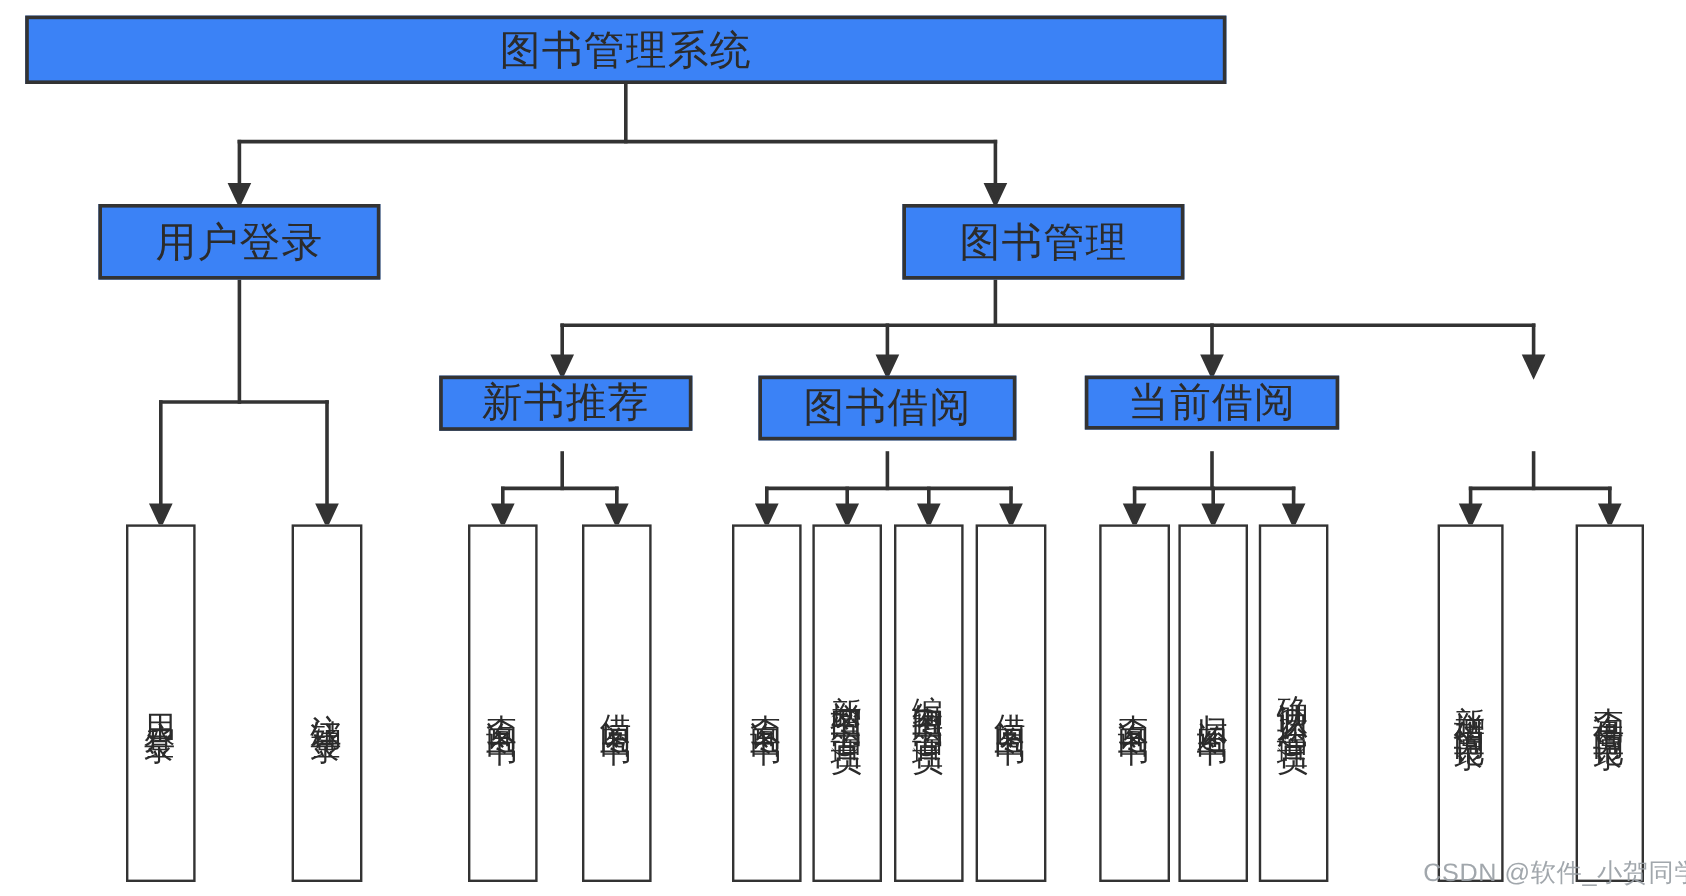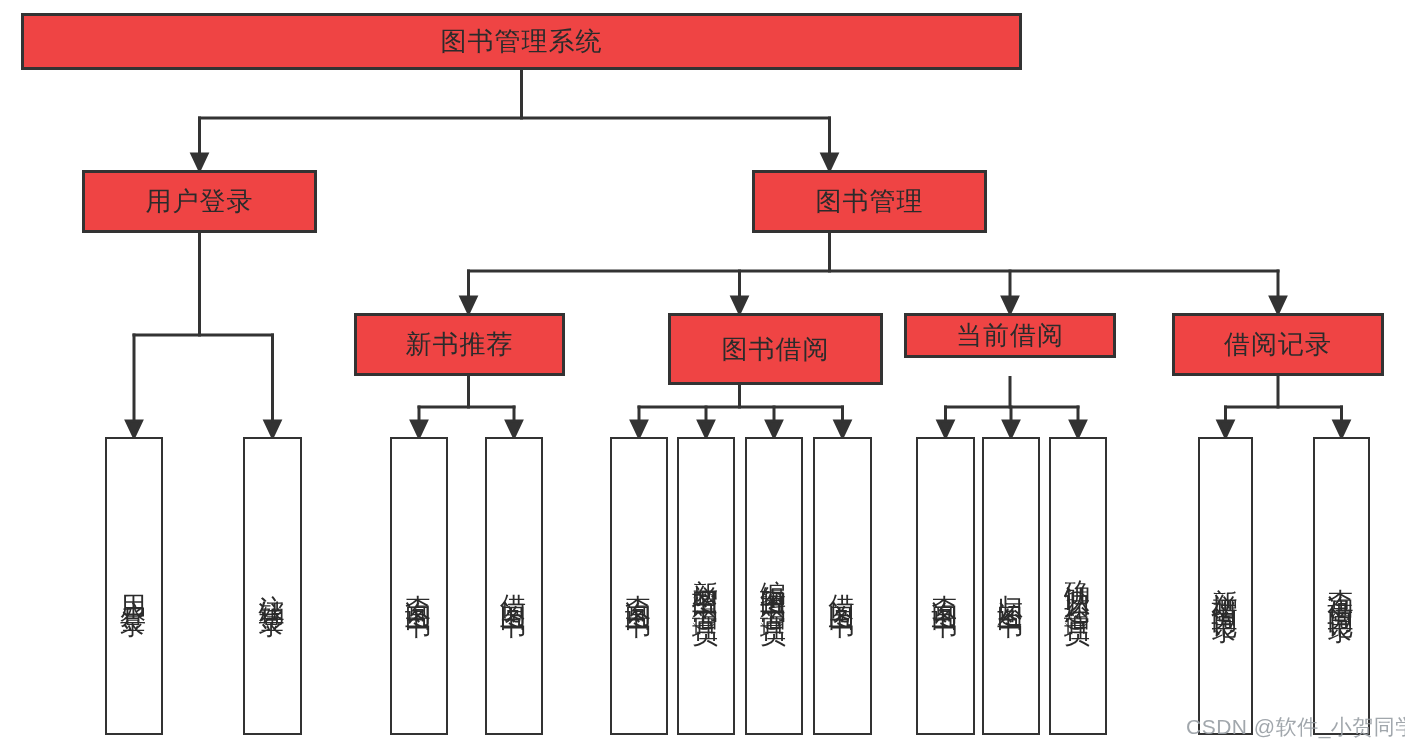--- a/index.html
+++ b/index.html
@@ -2,22 +2,22 @@
 <html><head>
 <meta charset="utf-8">
 <style>
   html,body{margin:0;padding:0;background:#ffffff;}
   .stage{
     position:relative;width:1405px;height:747px;background:#ffffff;
     font-family:"Liberation Sans",sans-serif;overflow:hidden;
   }
   .wires{position:absolute;left:0;top:0;z-index:1;}
   .node{
-    position:absolute;box-sizing:border-box;background:#ef4444;
-    border:3px solid #333333;color:#2b2b2b;font-size:26px;
+    position:absolute;box-sizing:border-box;background:#3b82f6;
+    border:3px solid #333333;color:#2b2b2b;font-size:34px;
     display:flex;align-items:center;justify-content:center;
     letter-spacing:1px;z-index:2;white-space:nowrap;
   }
   .vnode{
     position:absolute;box-sizing:border-box;background:#ffffff;
     border:2px solid #333333;color:#2b2b2b;font-size:26px;
     top:437px;height:298px;
     writing-mode:vertical-rl;text-orientation:mixed;
     display:flex;align-items:center;justify-content:center;
     letter-spacing:6px;z-index:2;white-space:nowrap;
@@ -95,24 +95,23 @@
       <line x1="1341.5" y1="405.5" x2="1341.5" y2="423"></line>
       <polygon points="1334,421 1349,421 1341.5,437"></polygon>
     </g>
   </svg>
 
   <div class="node" style="left:21px;top:13px;width:1001px;height:57px">图书管理系统</div>
 
   <div class="node" style="left:82px;top:170px;width:235px;height:63px">用户登录</div>
   <div class="node" style="left:752px;top:170px;width:235px;height:63px">图书管理</div>
 
-  <div class="node" style="left:354px;top:313px;width:211px;height:63px">新书推荐</div>
-  <div class="node" style="left:668px;top:313px;width:215px;height:72px">图书借阅</div>
+  <div class="node" style="left:366px;top:313px;width:211px;height:46px">新书推荐</div>
+  <div class="node" style="left:632px;top:313px;width:215px;height:54px">图书借阅</div>
   <div class="node" style="left:904px;top:313px;width:212px;height:45px">当前借阅</div>
-  <div class="node" style="left:1172px;top:313px;width:212px;height:63px">借阅记录</div>
 
   <div class="vnode" style="left:105px;width:58px">用户登录</div>
   <div class="vnode" style="left:243px;width:59px">注销登录</div>
 
   <div class="vnode" style="left:390px;width:58px">查询图书</div>
   <div class="vnode" style="left:485px;width:58px">借阅图书</div>
 
   <div class="vnode" style="left:610px;width:58px">查询图书</div>
   <div class="vnode" style="left:677px;width:58px">新增图书（管理员）</div>
   <div class="vnode" style="left:745px;width:58px">编辑图书（管理员）</div>

